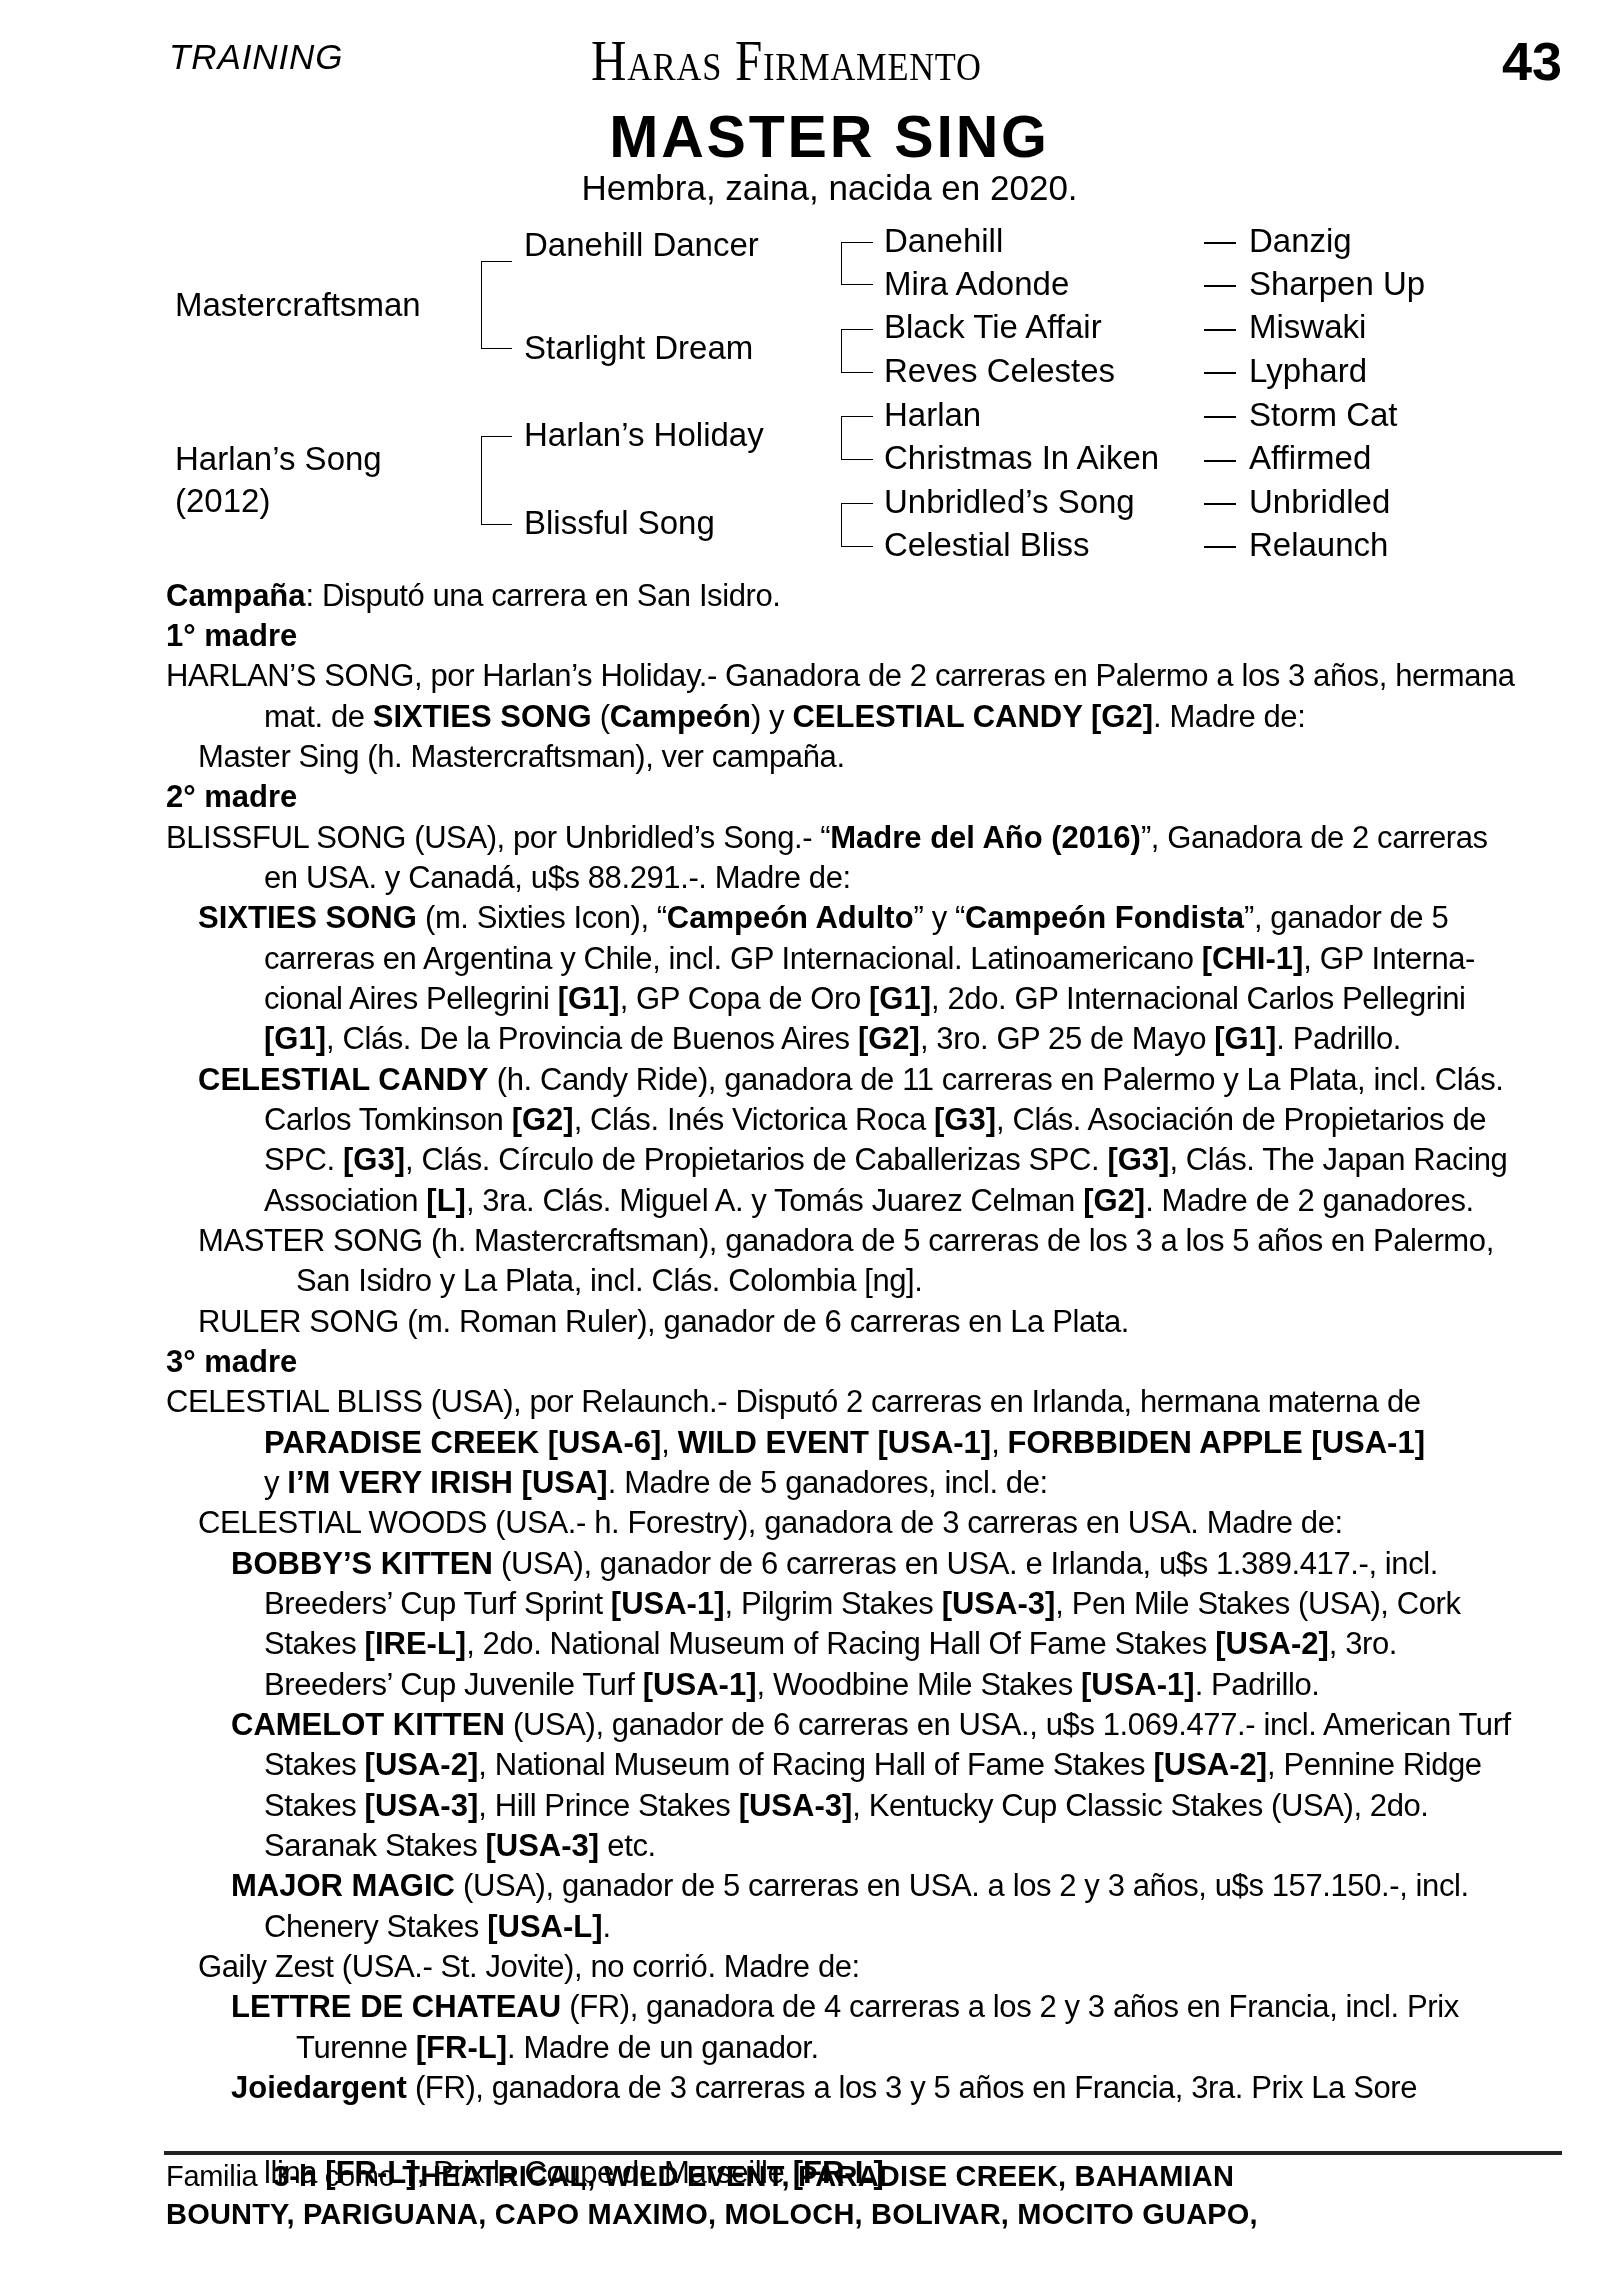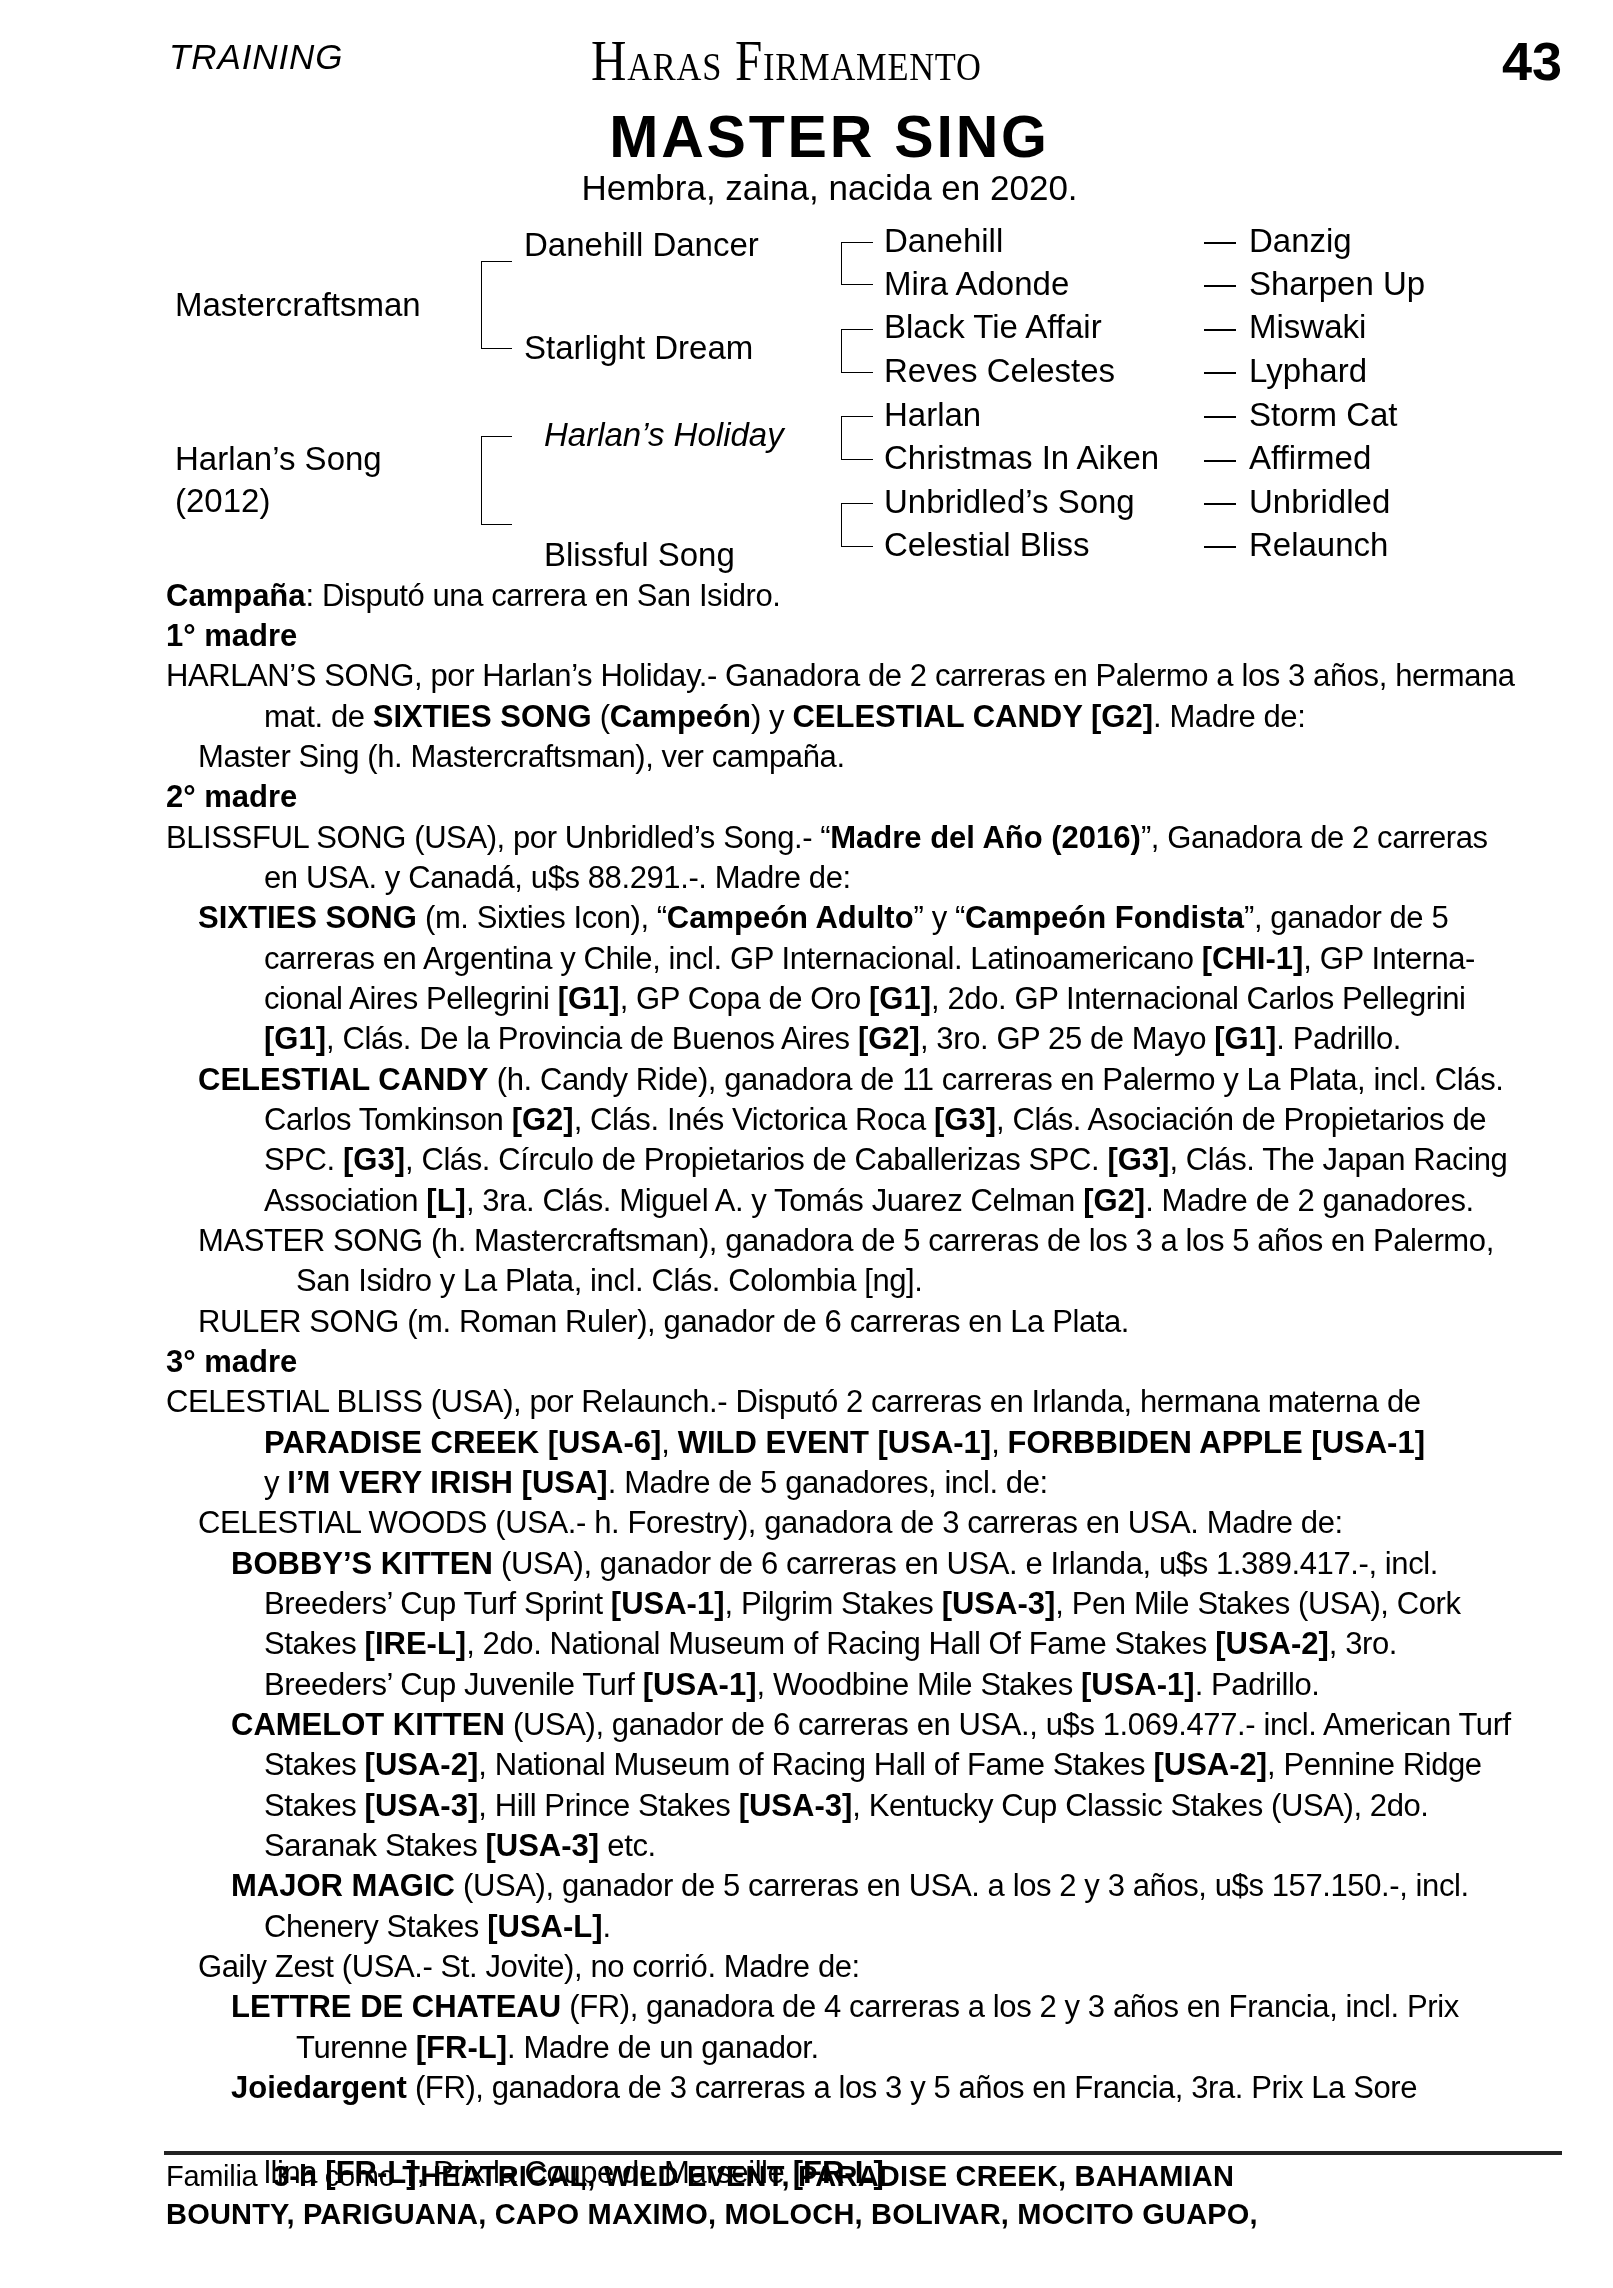--- a/index.html
+++ b/index.html
@@ -35,22 +35,22 @@
 <div id="pedigree">
   <div class="abs ped" style="left:175px; top:286px;">Mastercraftsman</div>
   <div class="abs ped" style="left:175px; top:440px;">Harlan’s Song</div>
   <div class="abs ped" style="left:175px; top:482px;">(2012)</div>
 
   <div class="bracket" style="left:481px; top:261px; width:29.5px; height:86px;"></div>
   <div class="bracket" style="left:481px; top:436px; width:29.5px; height:87px;"></div>
 
   <div class="abs ped" style="left:524px; top:226px;">Danehill Dancer</div>
   <div class="abs ped" style="left:524px; top:329px;">Starlight Dream</div>
-  <div class="abs ped" style="left:544px; top:416px;font-style:italic;">Harlan’s Holiday</div>
-  <div class="abs ped" style="left:544px; top:504px;margin-top:32px;">Blissful Song</div>
+  <div class="abs ped" style="left:524px; top:416px;">Harlan’s Holiday</div>
+  <div class="abs ped" style="left:524px; top:504px;">Blissful Song</div>
 
   <div class="bracket" style="left:841px; top:242px; width:31px; height:41px;"></div>
   <div class="bracket" style="left:841px; top:329px; width:31px; height:42px;"></div>
   <div class="bracket" style="left:841px; top:416px; width:31px; height:42px;"></div>
   <div class="bracket" style="left:841px; top:503px; width:31px; height:42px;"></div>
 
   <div id="gen3">
       <div class="abs ped" style="left: 884px; top: 222px;">Danehill</div>
       <div class="abs ped" style="left: 884px; top: 265px;">Mira Adonde</div>
       <div class="abs ped" style="left: 884px; top: 308px;">Black Tie Affair</div>

